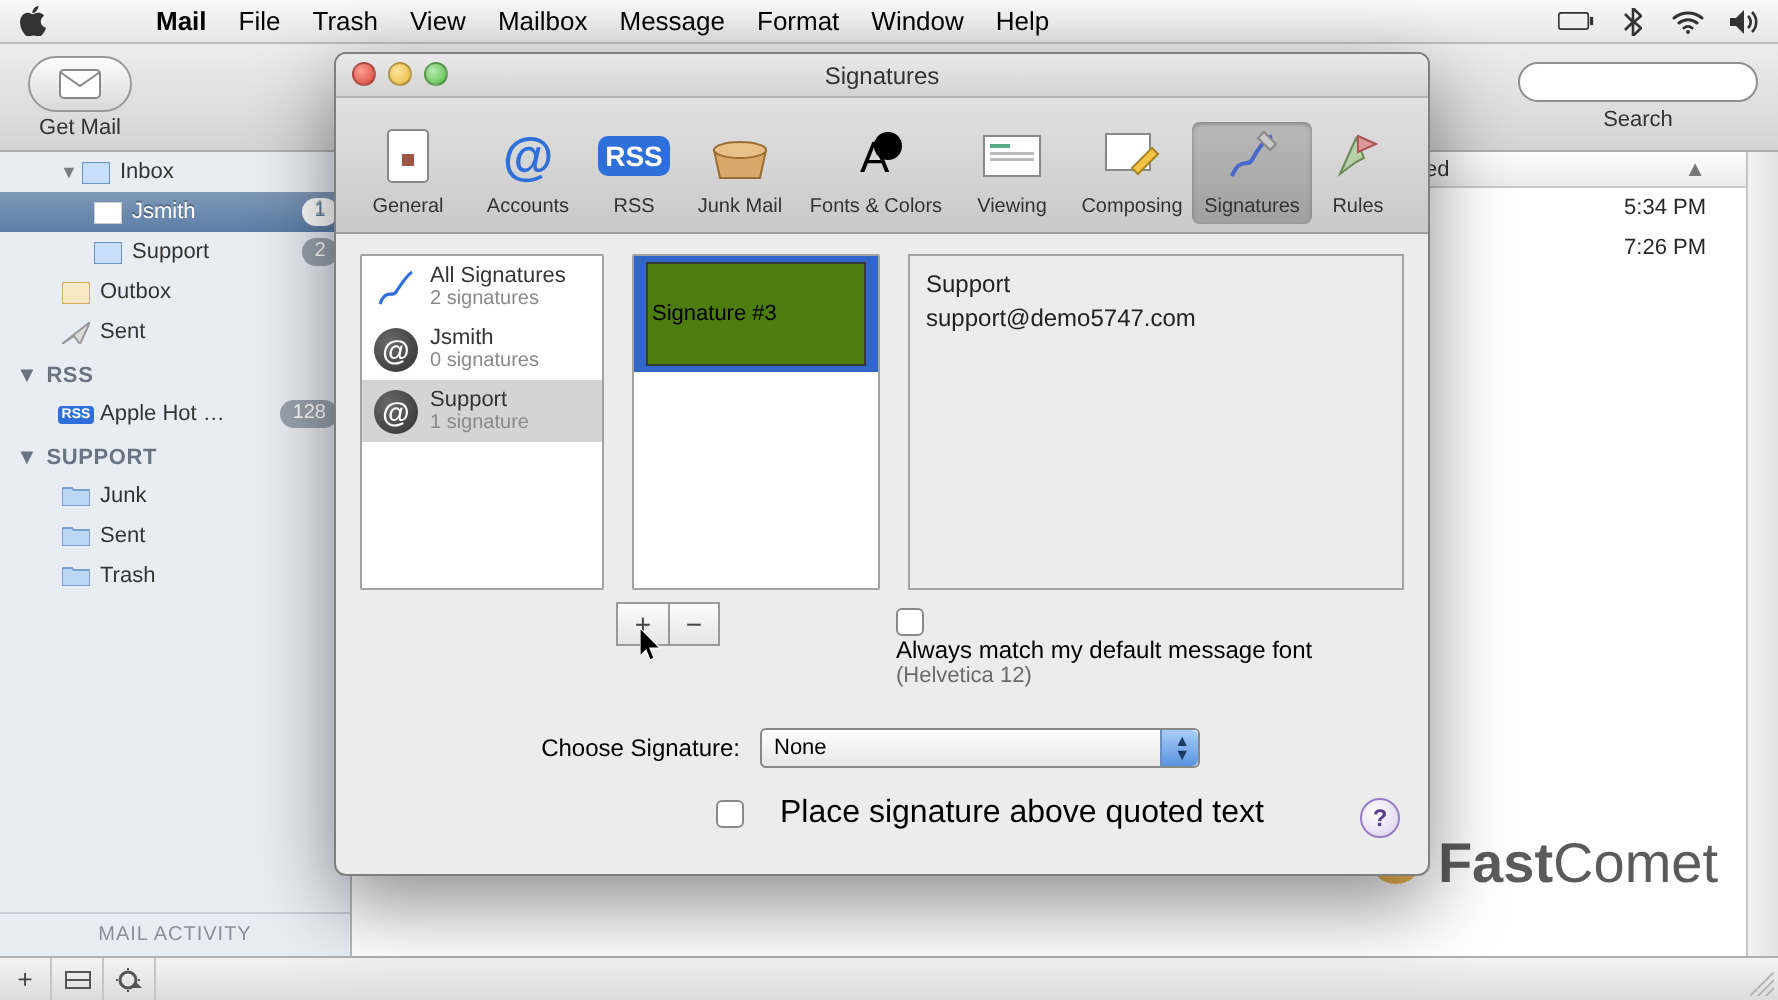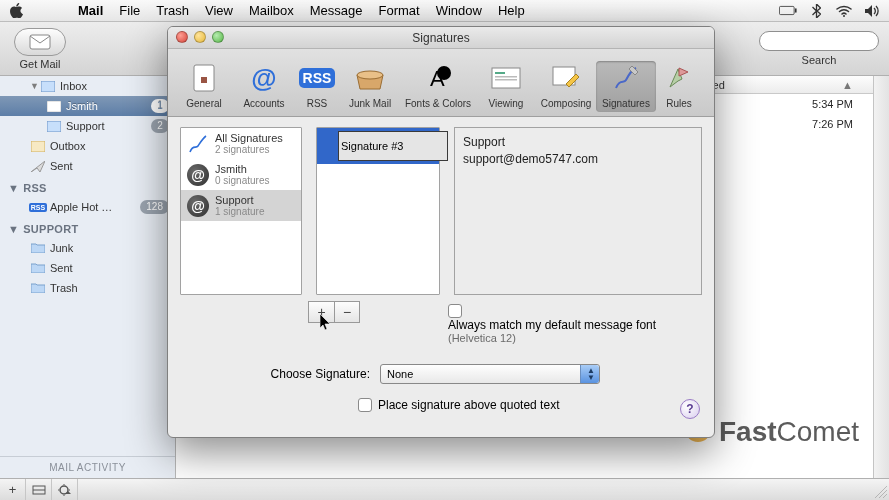--- a/index.html
+++ b/index.html
@@ -76,40 +76,40 @@
   .col-edit  { flex:1; background:#ececec; border:1px solid #a2a2a2;}
 
   .acct-row { display:flex; align-items:center; padding:4px 6px; gap:6px; font-size:11px; color:#333;}
   .acct-row .sub { font-size:10px; color:#8a8a8a; display:block; }
   .acct-row.sel { background:#d4d4d4; }
   .acct-glyph { width:22px; height:22px; border-radius:50%; background:radial-gradient(circle at 35% 35%,#6b6b6b,#2f2f2f); color:#fff; font-weight:bold; display:flex;align-items:center;justify-content:center; font-size:14px;}
   .pen-glyph { width:22px; height:22px; display:flex;align-items:center;justify-content:center; color:#2f6fd9;}
 
   .signame-row { font-size:11px; padding:3px 6px;}
   .signame-row.sel { background:#3167c9; color:#fff;}
-  .signame-row.sel input{ width:100%; border:1px solid #3a3a3a; background:#e5e5e5; color:#000; font-size:11px; padding:8px 2px;margin-left:15px;}
+  .signame-row.sel input{ width:100%; border:1px solid #3a3a3a; background:#4d7c0f; color:#000; font-size:11px; padding:19px 2px;}
 
   .sig-editor { font-size:12px; padding:6px 8px; color:#222; line-height:1.4;}
 
   .addremove { display:flex; margin-top:6px; }
   .addremove .sq { width:26px; height:22px; border:1px solid #999; background:linear-gradient(#fdfdfd,#e5e5e5); display:flex;align-items:center;justify-content:center; font-size:14px; color:#444; position:relative;}
   .addremove .sq:first-child{ border-right:none;}
   .cursor-arrow { position:absolute; left:11px; top:12px; pointer-events:none; }
 
   .match-row { display:flex; align-items:flex-start; margin-top:6px; font-size:12px; margin-left:140px;flex-direction:column;}
   .match-row .cb { width:14px;height:14px; border:1px solid #8a8a8a; border-radius:3px; background:#fff; margin-right:6px; margin-top:1px;}
   .match-row .sub { font-size:11px; color:#6a6a6a; display:block;}
 
   .choose-row { display:flex; align-items:center; margin-top:20px; font-size:12px;}
   .choose-row .lbl { width:200px; text-align:right; padding-right:10px;}
   .aqua-select { flex:0 0 220px; height:20px; border:1px solid #888; border-radius:3px; background:linear-gradient(#fefefe,#e8e8e8); display:flex; align-items:center; padding:0 6px; font-size:11px; position:relative;}
   .aqua-select::after{ content:""; position:absolute; right:0; top:0; width:18px; height:100%; background:linear-gradient(#a9cdf7,#5a93e0); border-left:1px solid #6a8fc0; border-radius:0 3px 3px 0;}
   .aqua-select .arrows{ position:absolute; right:4px; top:2px; font-size:8px; color:#1c3b62; line-height:7px; z-index:2;}
 
-  .place-row { display:flex; align-items:center; margin-top:14px; font-size:12px; margin-left:200px;}
+  .place-row { display:flex; align-items:center; margin-top:14px; font-size:16px; margin-left:200px;gap:12px;}
   .place-row .cb { width:14px;height:14px; border:1px solid #8a8a8a; border-radius:3px; background:#fff; margin-right:6px; margin-left:-22px;}
   .help-btn { position:absolute; right:14px; bottom:18px; width:20px;height:20px; border-radius:50%; border:1px solid #9a7bc5; background:radial-gradient(circle at 35% 35%,#fff,#d9cdee); color:#5b3c92; font-weight:bold; font-size:12px; display:flex;align-items:center;justify-content:center;}
 
   .resize-grip{position:absolute;right:2px;bottom:2px;width:12px;height:12px;opacity:.5;}
 
   
   .scrolltrack{width:16px;background:linear-gradient(90deg,#f2f2f2,#e3e3e3); border-left:1px solid #c4c4c4;}
 </style>
 </head>
 <body>

